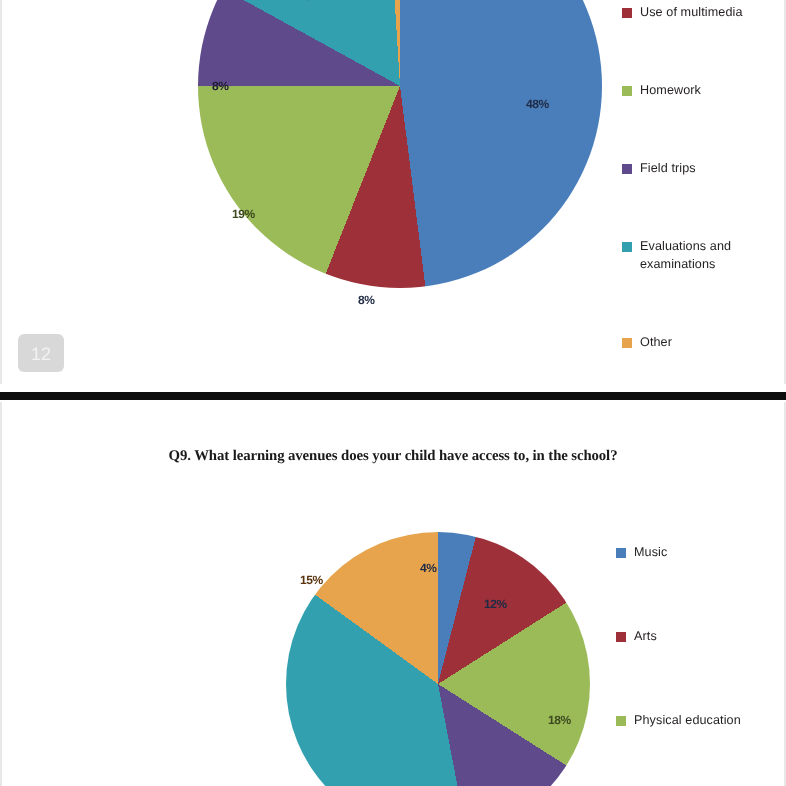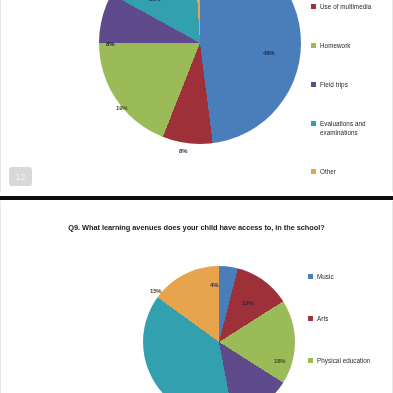--- a/index.html
+++ b/index.html
@@ -132,20 +132,21 @@
   .chart-title {
     position: absolute;
     left: 0;
     top: 223px;
     width: 393px;
     text-align: center;
     font-size: 7.4px;
     font-weight: bold;
     color: #1a1a1a;
     letter-spacing: -0.05px;
+    font-family: Liberation Serif, serif;
   }
 
   
   .page-badge {
     position: absolute;
     left: 8px;
     top: 167px;
     width: 23px;
     height: 19px;
     background: #d8d8d8;

